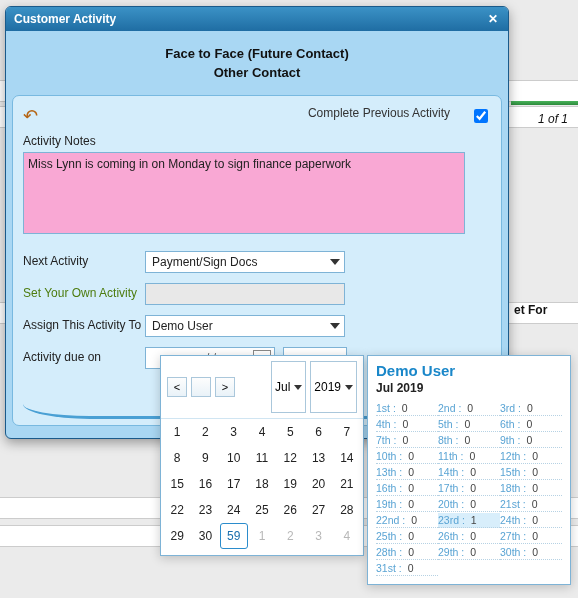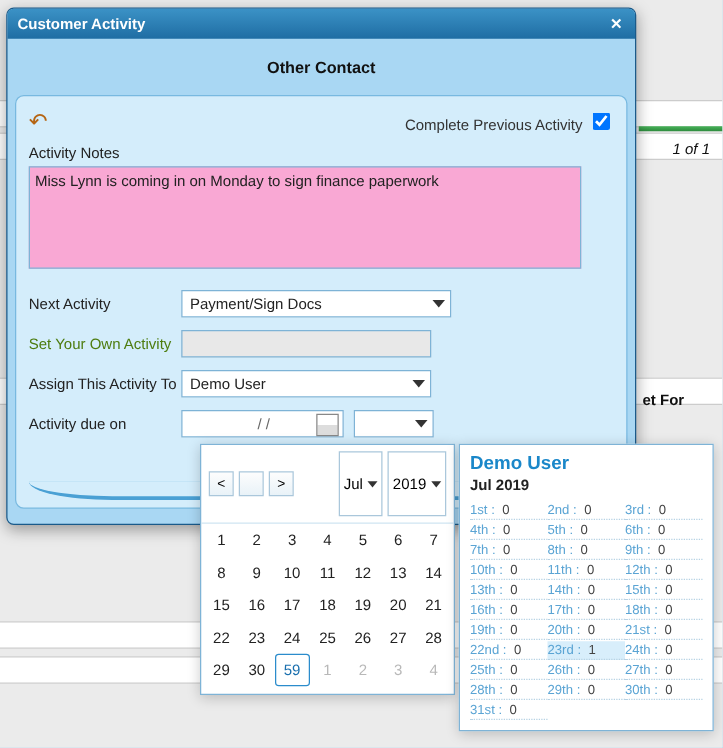--- a/index.html
+++ b/index.html
@@ -33,21 +33,21 @@
     position: absolute;
     right: 10px;
     top: 112px;
     font-size: 12px;
     font-style: italic;
     color: #111;
   }
   .bg-setfor {
     position: absolute;
     left: 514px;
-    top: 313px;
+    top: 303px;
     font-size: 12px;
     font-weight: bold;
     color: #111;
   }
   
   .dialog {
     position: absolute;
     left: 5px;
     top: 6px;
     width: 502px;
@@ -96,21 +96,21 @@
     justify-content: space-between;
     margin-bottom: 8px;
   }
   .undo-arrow {
     color: #b56514;
     font-size: 18px;
     line-height: 1;
     cursor: pointer;
   }
   .complete-prev {
-    display: flex; align-items: flex-end; gap: 4px;
+    display: flex; align-items: flex-start; gap: 20px;
     font-size: 12px; color: #333;
   }
   .complete-prev input[type=checkbox]{
     width: 14px; height: 14px;
   }
   .field-label {
     font-size: 12px;
     color: #222;
     margin-bottom: 4px;
   }
@@ -317,37 +317,38 @@
 <div class="bg-row" style="top:497px;"></div>
 <div class="bg-row" style="top:525px;"></div>
 
 <div class="dialog">
   <div class="titlebar">
     <span>Customer Activity</span>
     <span class="close-x">✕</span>
   </div>
   <div class="dialog-body">
     <div class="header-lines">
+      <div>Face to Face (Future Contact)</div>
       <div>Other Contact</div>
     </div>
     <div class="inner-panel">
       <div class="toolbar">
         <span class="undo-arrow">↶</span>
         <label class="complete-prev">
           <span>Complete Previous Activity</span>
           <input type="checkbox" checked="" style="">
         </label>
       </div>
 
       <div class="field-label">Activity Notes</div>
       <textarea class="notes" style="">Miss Lynn is coming in on Monday to sign finance paperwork</textarea>
 
       <div class="row">
         <div class="col-label">Next Activity</div>
-        <div class="select-like" style="width:216px">
+        <div class="select-like" style="width:200px">
           <span>Payment/Sign Docs</span>
           <span class="caret"></span>
         </div>
       </div>
 
       <div class="row">
         <div class="col-label gray">Set Your Own Activity</div>
         <div class="input-like disabled" style="width:200px"></div>
       </div>
 

